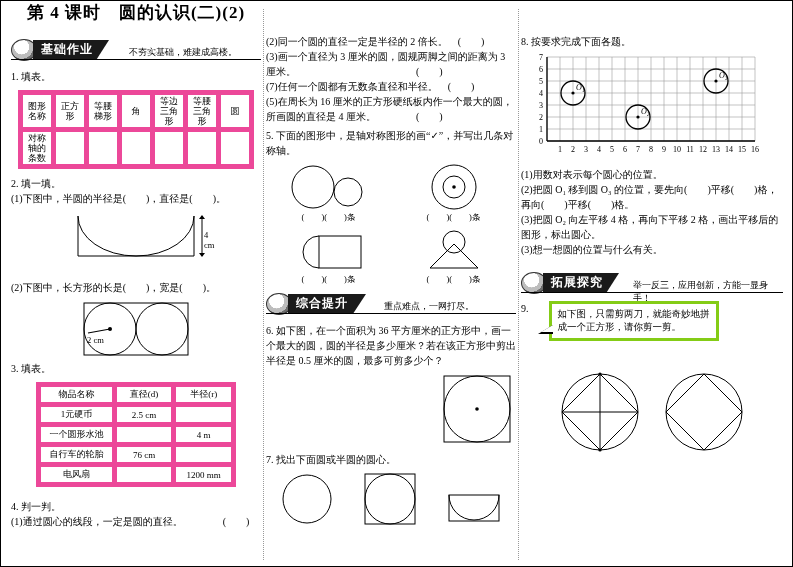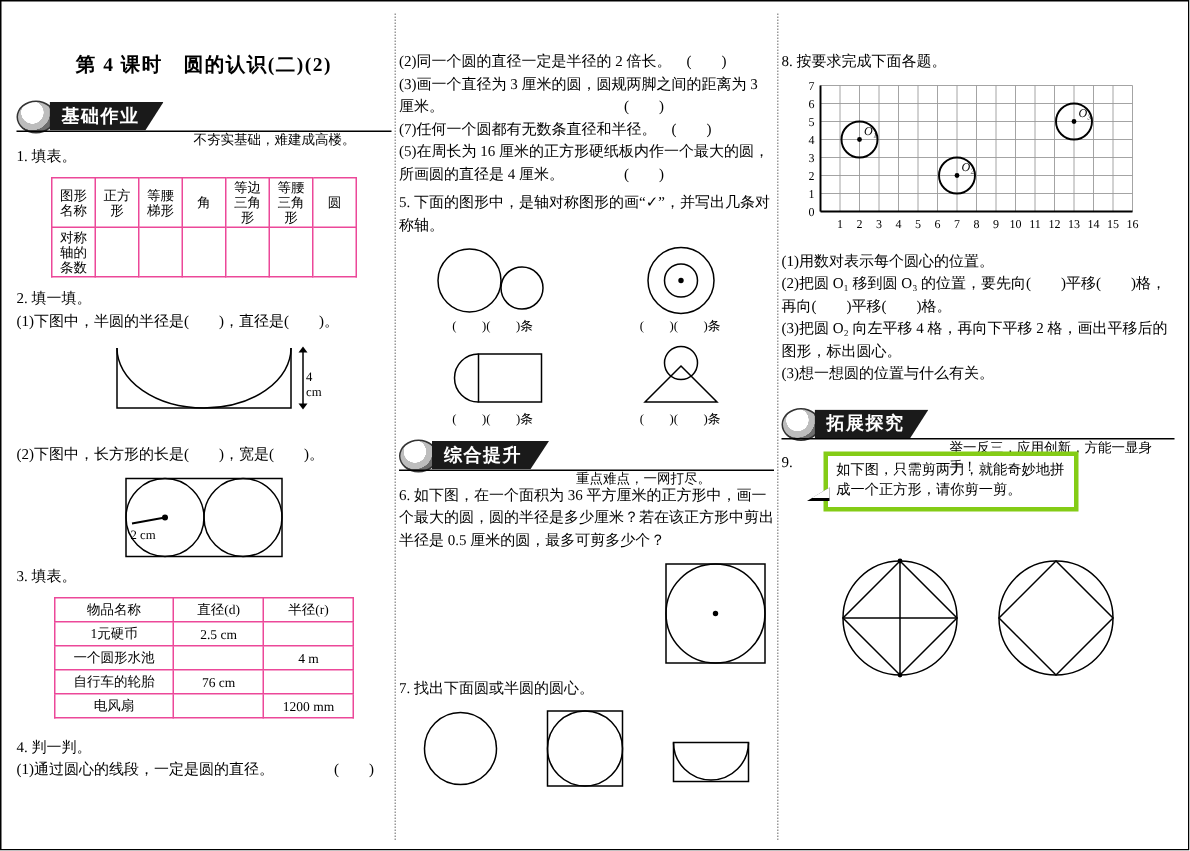--- a/index.html
+++ b/index.html
@@ -5,37 +5,37 @@
   html,body{margin:0;padding:0;background:#fff;}
   body{width:793px;height:567px;overflow:hidden;font-family:"Liberation Serif","DejaVu Serif",serif;color:#000;}
   .page{position:relative;width:793px;height:567px;box-sizing:border-box;border:1px solid #000;}
   .col{position:absolute;top:0;height:567px;box-sizing:border-box;}
   .col-1{left:10px;width:250px;}
   .col-2{left:265px;width:250px;}
   .col-3{left:520px;width:262px;}
   .sep{position:absolute;top:8px;height:551px;border-left:1px dotted #999;}
   .sep-a{left:262px;}
   .sep-b{left:517px;}
-  .title{font-size:13px;font-weight:bold;text-align:center;margin-top:33px;letter-spacing:1px;}
+  .title{font-size:17px;font-weight:bold;text-align:center;letter-spacing:1px;}
   
   .banner{position:relative;height:22px;margin-top:16px;}
   .banner .flag{position:absolute;left:22px;top:0;height:17px;background:#1a1a1a;color:#fff;
     font-size:12px;font-weight:bold;padding:1px 16px 1px 8px;letter-spacing:1px;line-height:16px;
     clip-path:polygon(0 0,100% 0,84% 100%,0 100%);}
   .banner .mascot{position:absolute;left:0;top:-1px;width:24px;height:20px;border-radius:50%;
     background:radial-gradient(circle at 40% 35%,#fff 0 38%,#bdbdbd 39% 60%,#6d6d6d 61% 100%);
     border:1px solid #333;}
-  .banner .slogan{position:absolute;left:118px;top:19px;font-size:9px;letter-spacing:0px;}
+  .banner .slogan{position:absolute;left:118px;top:6px;font-size:9px;letter-spacing:0px;}
   .banner .rule{position:absolute;left:0;right:0;top:19px;border-bottom:1px solid #000;}
   .banner.mid .flag{padding-right:18px;}
   .q{font-size:10px;line-height:15px;margin-top:7px;}
   .q .sub{display:block;}
   .fig{position:relative;margin:4px auto;}
   table.grid{border-collapse:collapse;font-size:9px;margin:6px auto 0 auto;}
-  table.grid td{border:1px solid #ec4899;text-align:center;vertical-align:middle;}
+  table.grid td{border:5px solid #ec4899;text-align:center;vertical-align:middle;}
   .t1 td{height:26px;}
   .t1 .hd{width:26px;padding:1px;line-height:10px;}
   .t3 td{height:15px;font-size:9px;padding:0 3px;}
   svg{display:block;}
   .bubble{position:relative;border:3px solid #84cc16;font-size:9.5px;line-height:13px;padding:4px 6px;width:152px;}
   .bubble:after{content:"";position:absolute;left:-14px;bottom:4px;width:0;height:0;
     border-top:9px solid transparent;border-right:15px solid #000;}
   .bubble:before{content:"";position:absolute;left:-11px;bottom:6px;width:0;height:0;z-index:2;
     border-top:7px solid transparent;border-right:12px solid #fff;}
   .small{font-size:8.5px;}

